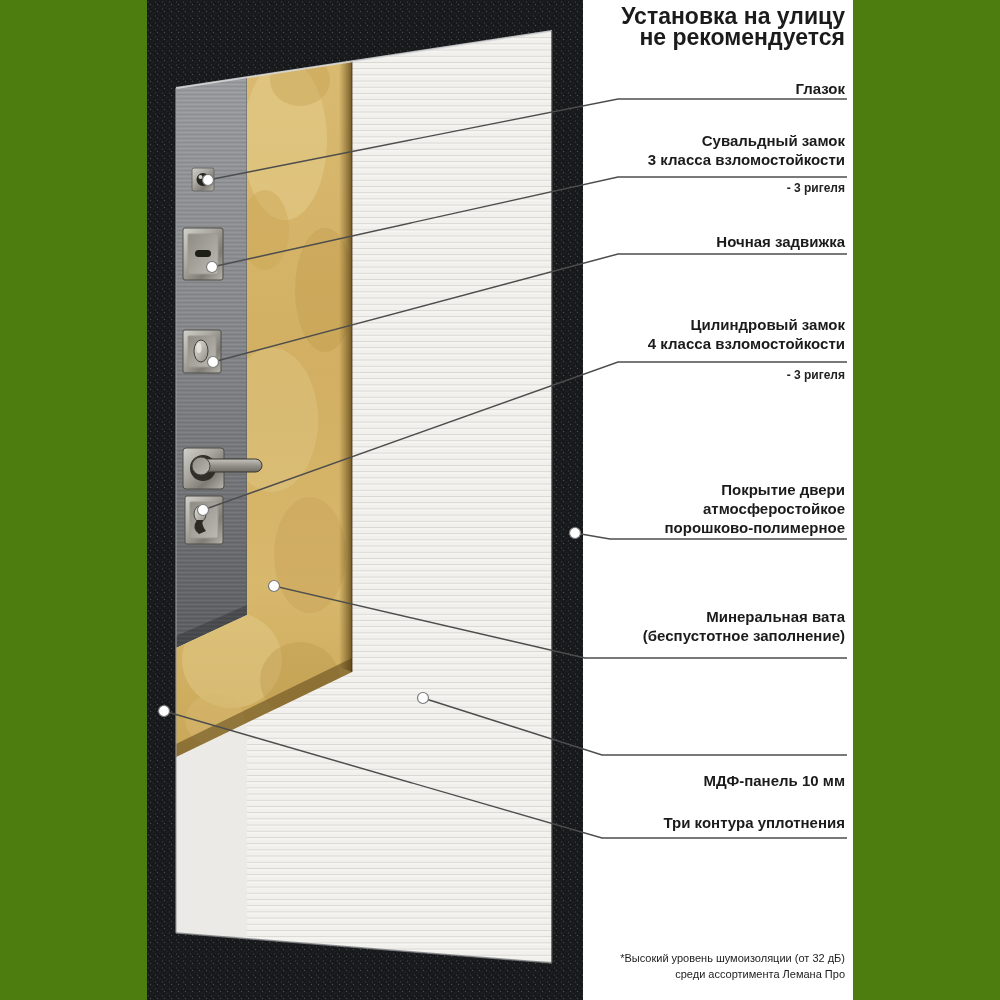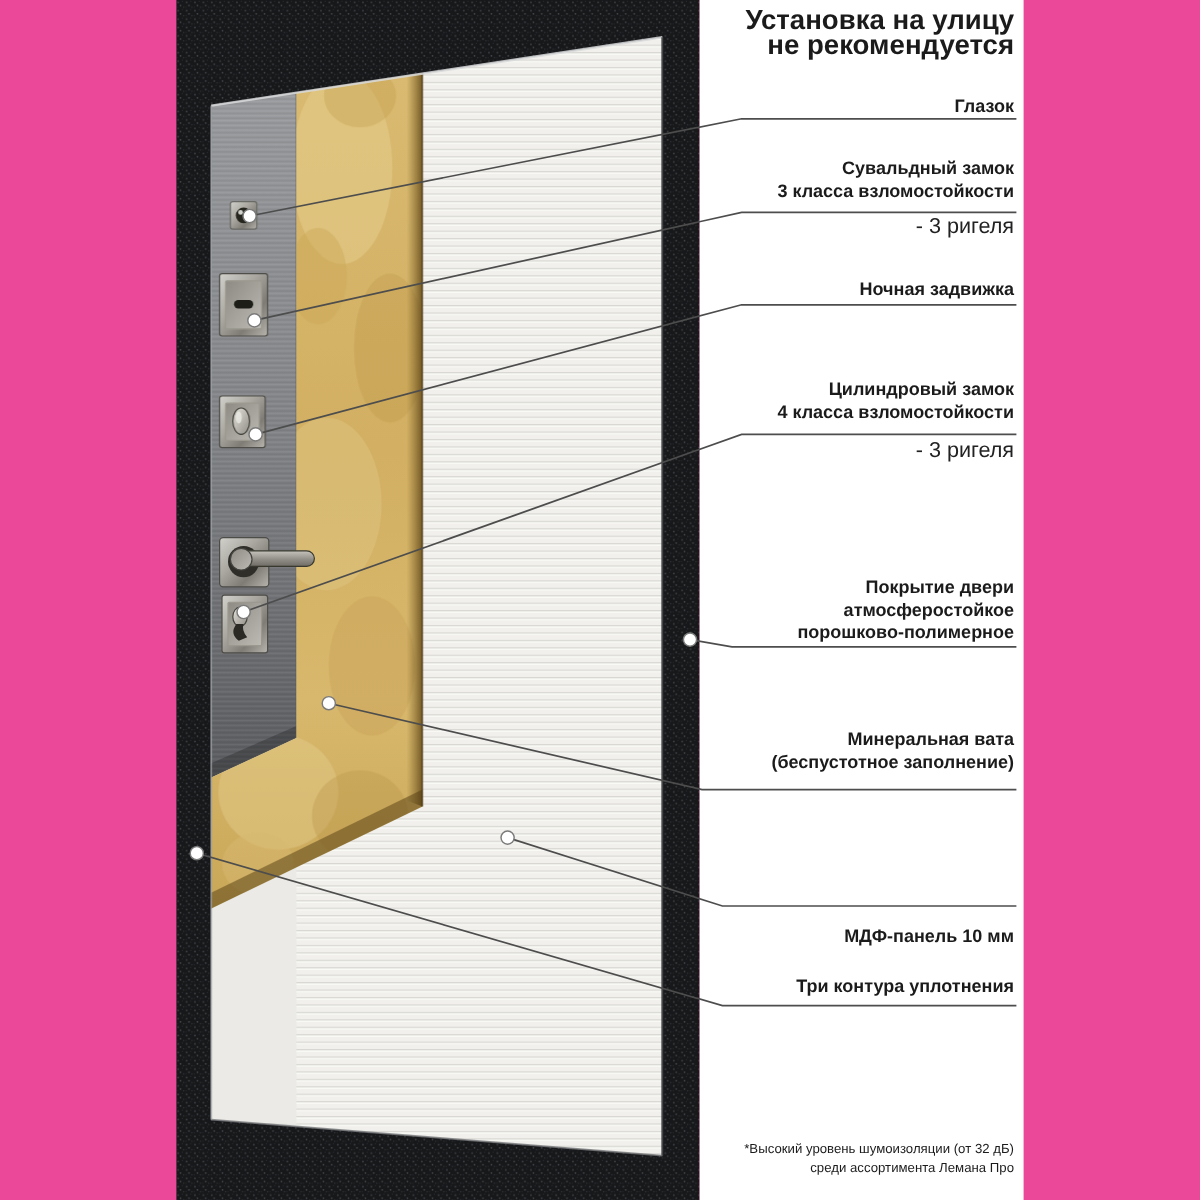--- a/index.html
+++ b/index.html
@@ -1,22 +1,22 @@
 <!DOCTYPE html>
 <html><head>
 <meta charset="utf-8">
 <style>
   html,body{margin:0;padding:0;background:#000;}
-  .stage{position:relative;width:1000px;height:1000px;background:#ec4899;overflow:hidden;
+  .stage{position:relative;width:1000px;height:1000px;background:#4d7c0f;overflow:hidden;
          font-family:"Liberation Sans", sans-serif;}
   .art{position:absolute;left:0;top:0;width:1000px;height:1000px;display:block;}
   .txt{position:absolute;right:155px;text-align:right;color:#1b1b1b;white-space:nowrap;}
   .hdr{top:6px;font-size:23px;font-weight:bold;line-height:21px;}
   .lbl{font-size:15px;font-weight:bold;line-height:19px;}
-  .note{font-size:18px;font-weight:normal;line-height:15px;color:#222;}
+  .note{font-size:12px;font-weight:bold;line-height:15px;color:#222;}
   .foot{top:950px;font-size:11px;font-weight:normal;line-height:16px;color:#1c1c1c;}
   .t-peephole{top:79px;}
   .t-suvald{top:131px;}
   .t-suvald-note{top:181px;}
   .t-night{top:232px;}
   .t-cyl{top:315px;}
   .t-cyl-note{top:368px;}
   .t-coating{top:480px;}
   .t-wool{top:607px;}
   .t-mdf{top:771px;text-align:right;}

